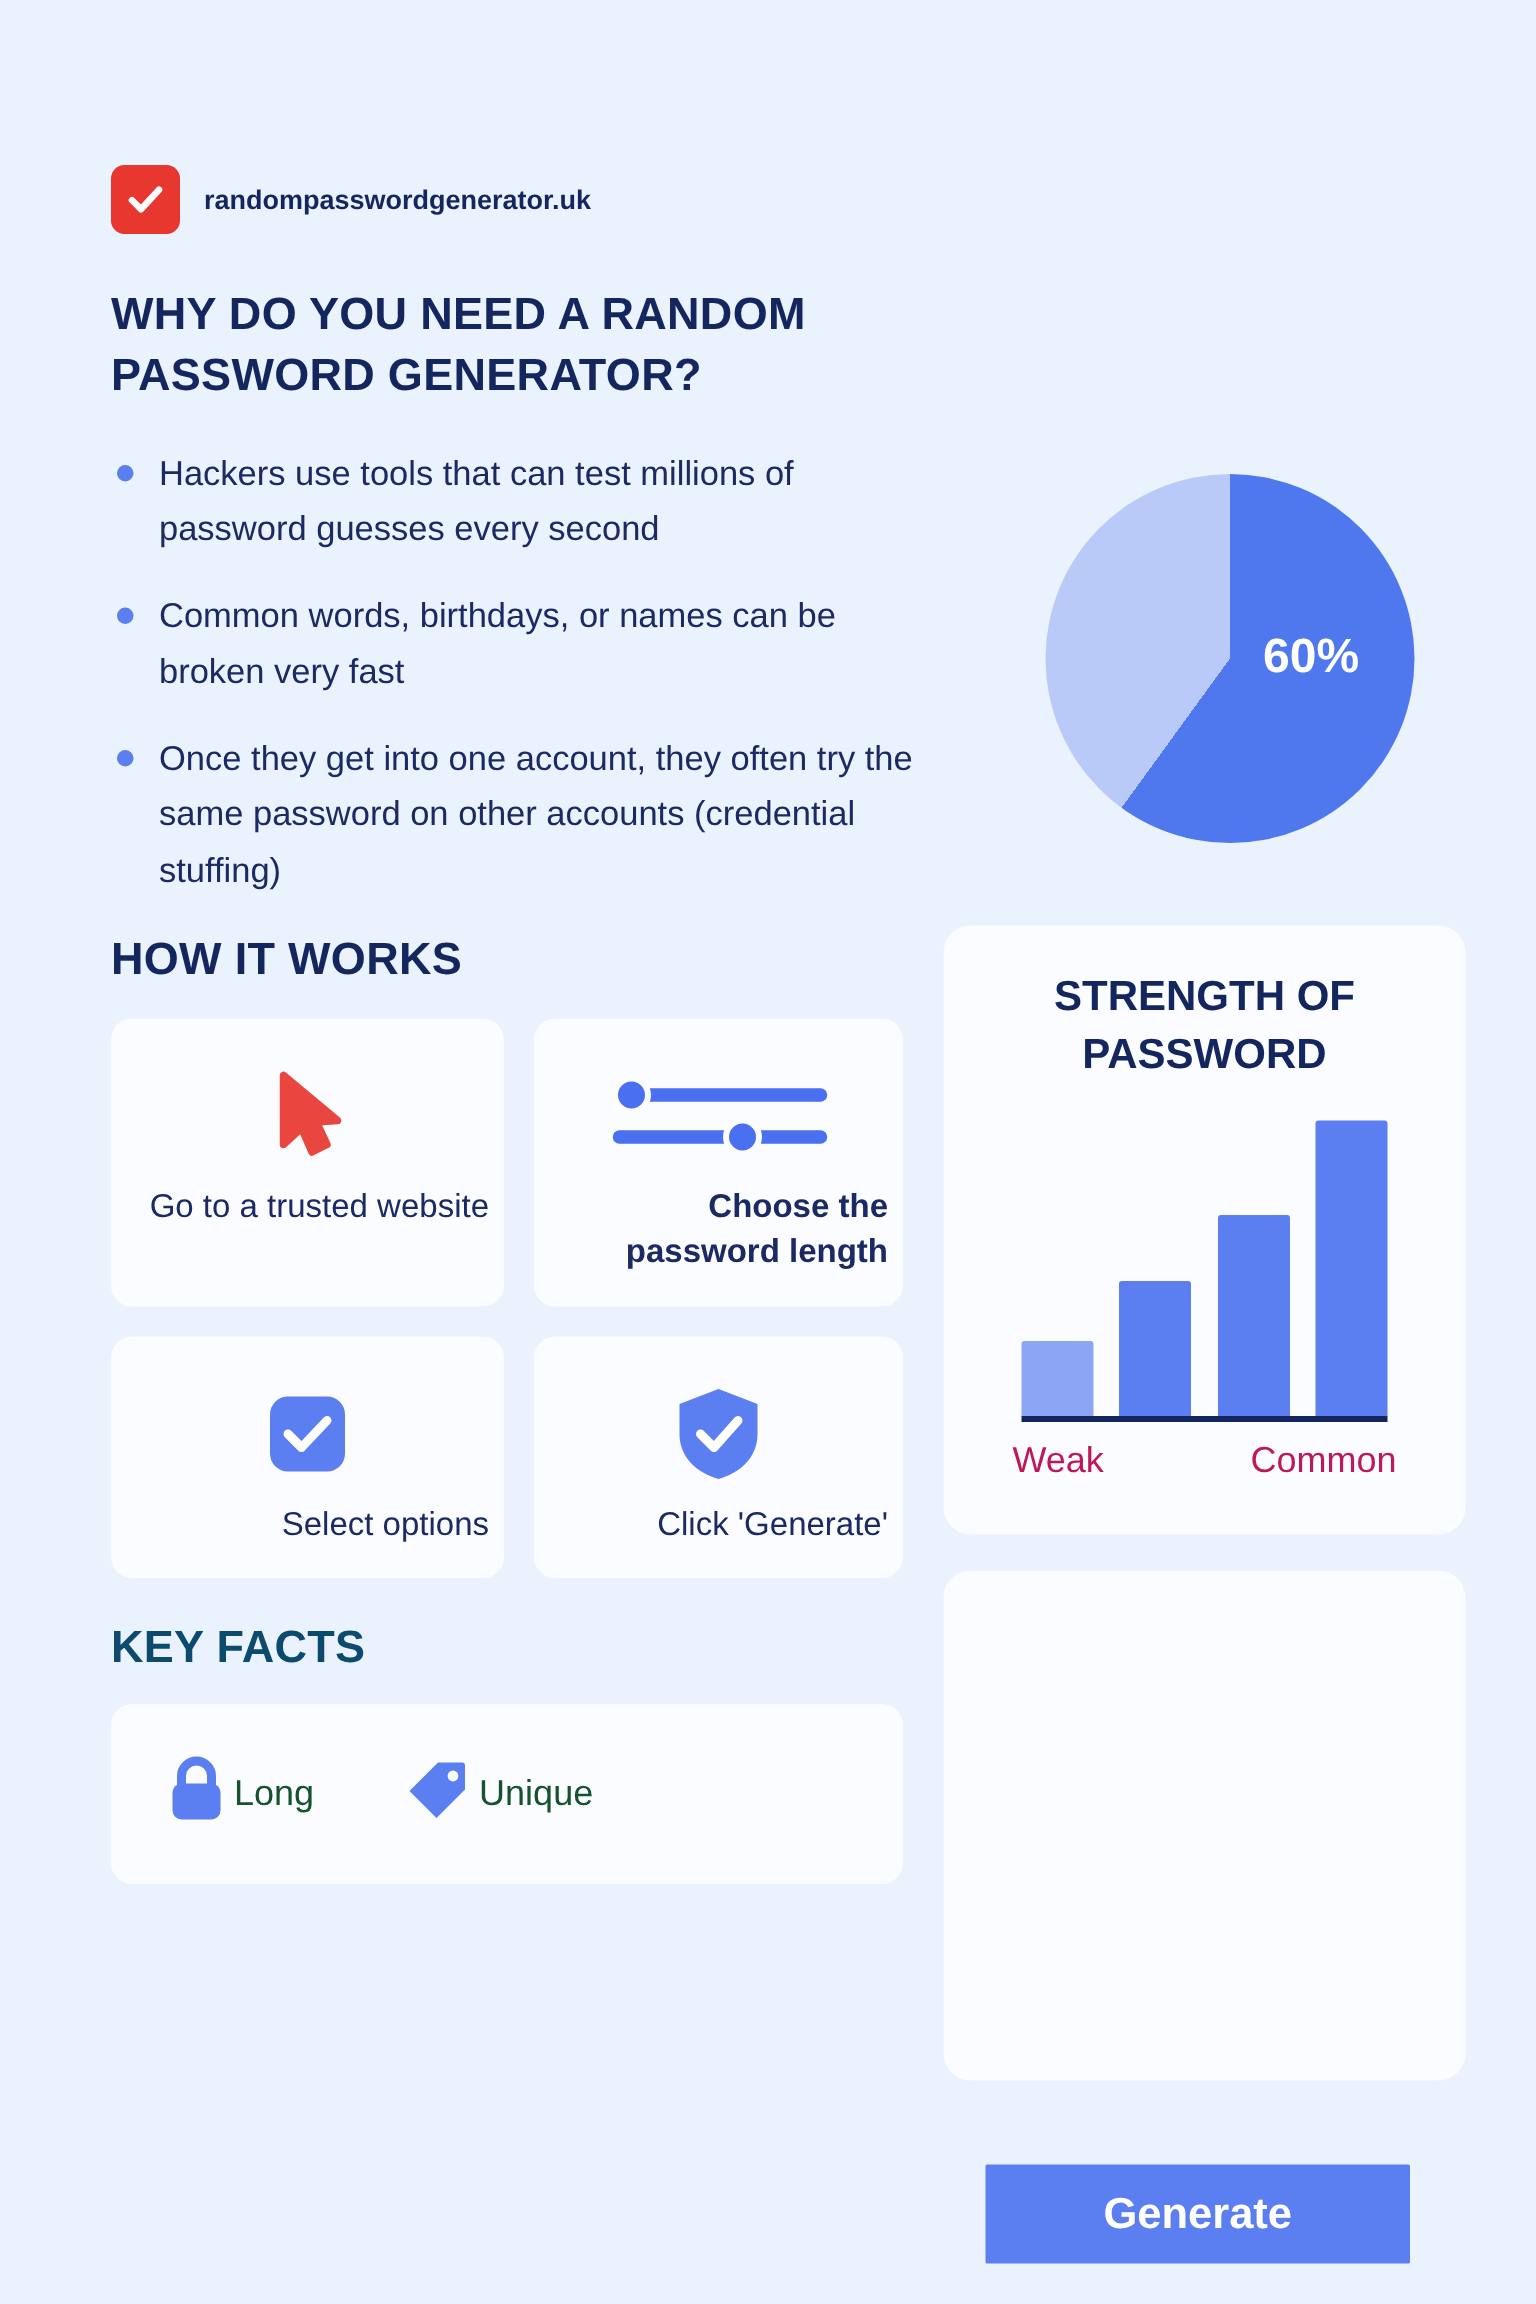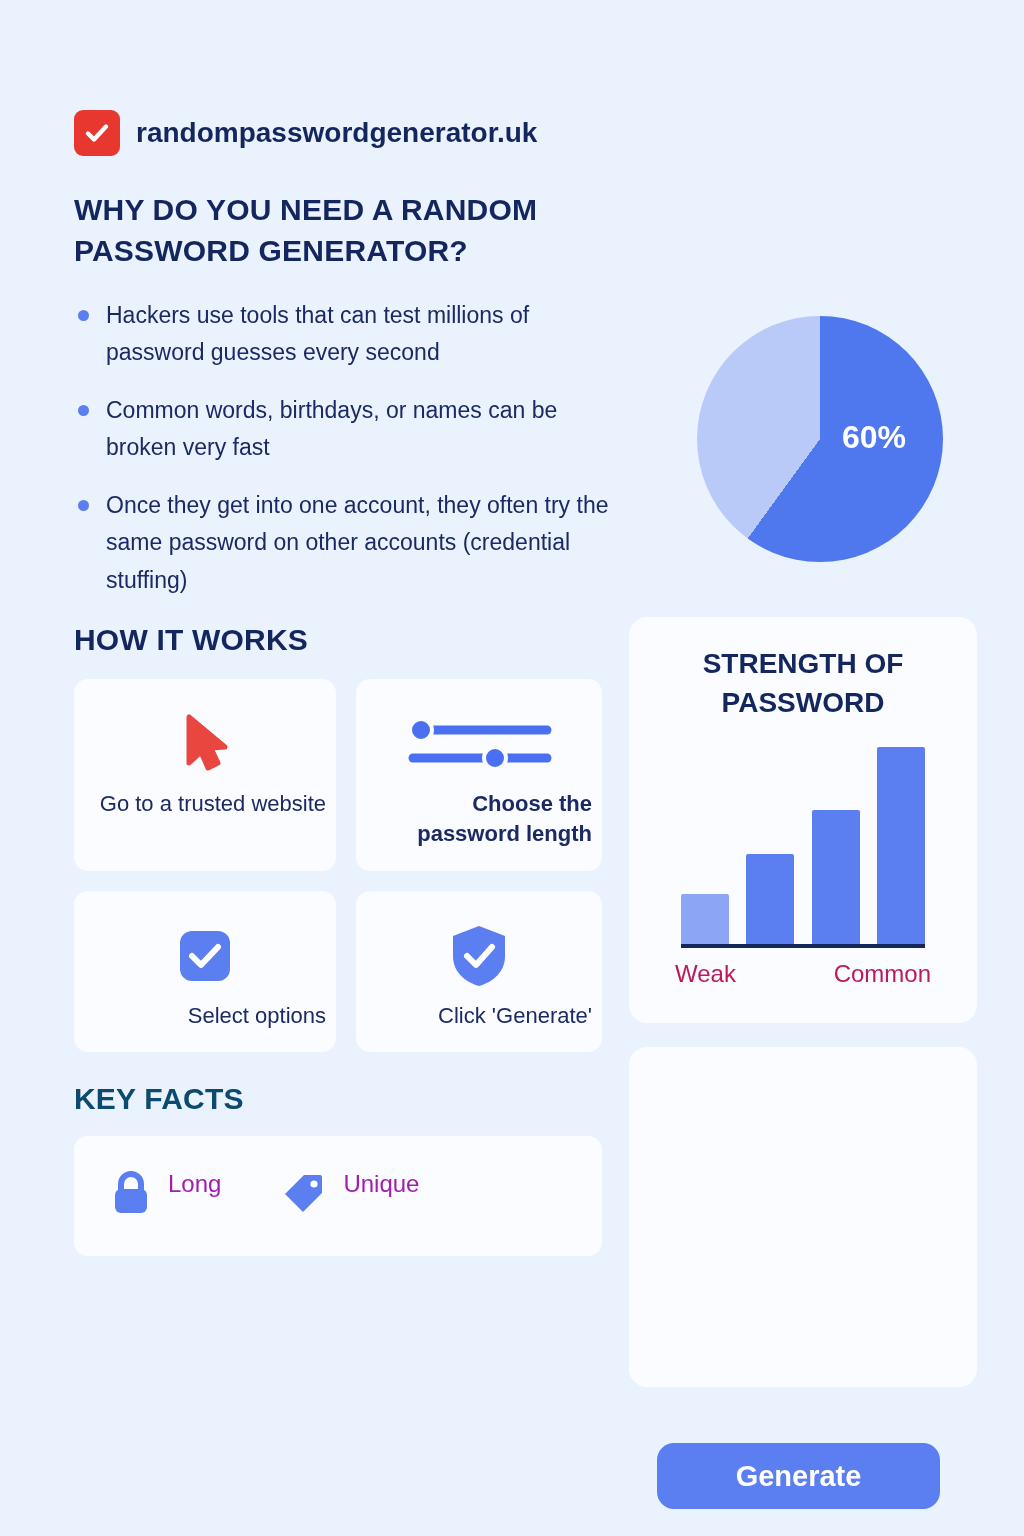--- a/index.html
+++ b/index.html
@@ -50,21 +50,21 @@
     height: 46px;
     border-radius: 9px;
     background: #e8372f;
     display: flex;
     align-items: center;
     justify-content: center;
     flex: none;
   }
   .check-box svg { display: block; }
   .brand-text {
-    font-size: 28px;
+    font-size: 18px;
     font-weight: bold;
     color: #14265e;
   }
   h2.section-head {
     font-size: 30px;
     font-weight: bold;
     line-height: 1.35;
     margin: 34px 0 0 0;
     color: #14265e;
     letter-spacing: 0.2px;
@@ -148,24 +148,24 @@
     width: 528px;
     height: 120px;
     box-sizing: border-box;
     padding: 28px 36px;
     display: flex;
     align-items: center;
     gap: 60px;
   }
   .fact {
     display: flex;
-    align-items: flex-start;
-    gap: 16px;
+    align-items: center;
+    gap: 4px;
     font-size: 24px;
-    color: #a21caf;
+    color: #14532d;
   }
 
   
   .pie-wrap {
     position: absolute;
     left: 697px;
     top: 316px;
     width: 246px;
     height: 246px;
   }
@@ -235,21 +235,21 @@
     border-radius: 18px;
   }
   .generate-btn {
     position: absolute;
     left: 657px;
     top: 1443px;
     width: 283px;
     height: 66px;
     background: #5b7ef0;
     border: none;
-    border-radius: 17px;
+    border-radius: 1px;
     color: #ffffff;
     font-family: "Liberation Sans", sans-serif;
     font-size: 29px;
     font-weight: bold;
     cursor: pointer;
   }
 </style>
 </head>
 <body>
 

